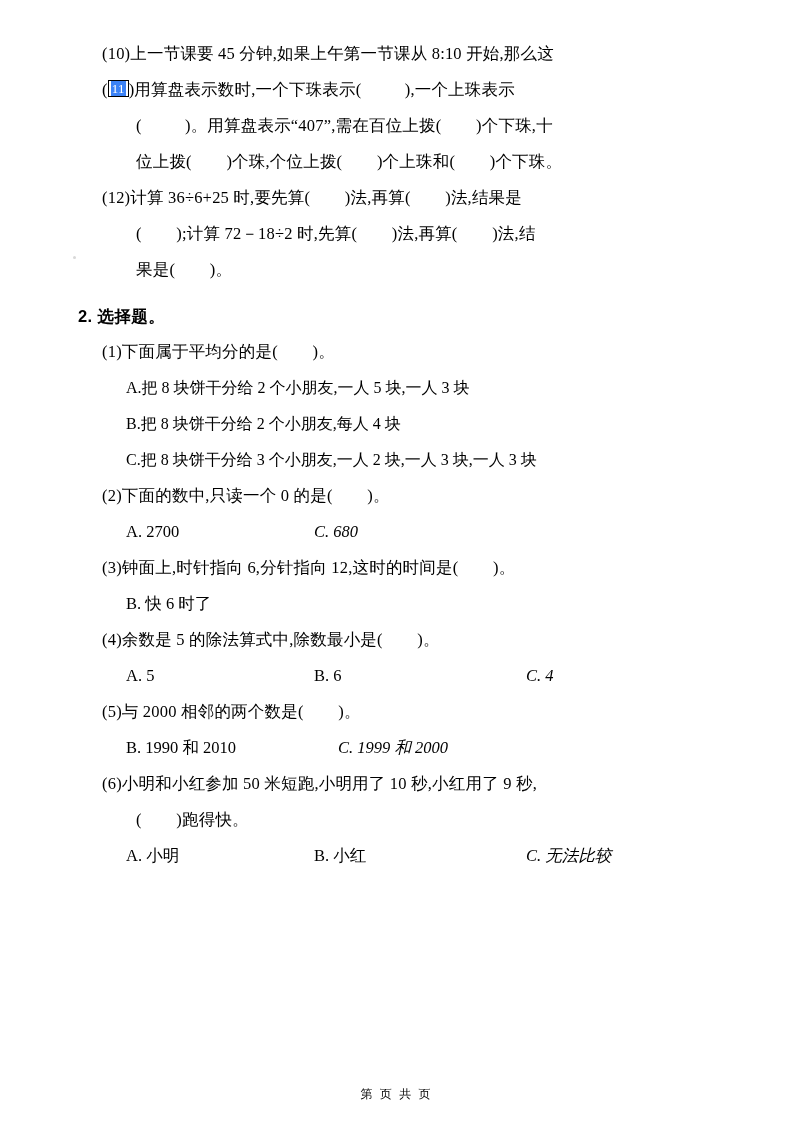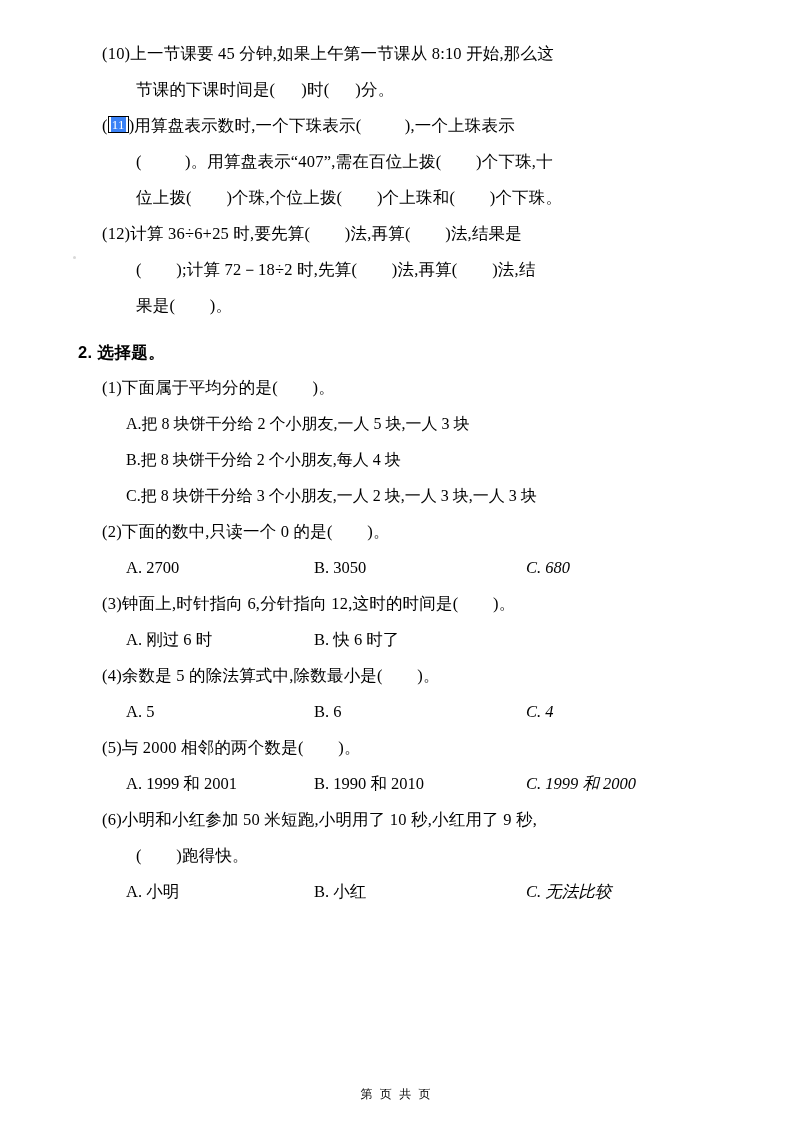--- a/index.html
+++ b/index.html
@@ -97,21 +97,20 @@
 </head>
 <body>
 
 <div class="page">
 
   <div class="speck" style="left:73px; top:256px;"></div>
 
   <div class="content">
 
     <div class="line indent-1">(10)上一节课要 45 分钟,如果上午第一节课从 8:10 开始,那么这</div>
-    <div class="line indent-3">节课的下课时间是(      )时(      )分。</div>
 
     <div class="line indent-1"><span>(<span class="qnum-box"><span class="inner">11</span></span></span><span>)用算盘表示数时,一个下珠表示(          ),一个上珠表示</span></div>
     <div class="line indent-3">(          )。用算盘表示“407”,需在百位上拨(        )个下珠,十</div>
     <div class="line indent-3">位上拨(        )个珠,个位上拨(        )个上珠和(        )个下珠。</div>
 
     <div class="line indent-1">(12)计算 36÷6+25 时,要先算(        )法,再算(        )法,结果是</div>
     <div class="line indent-3">(        );计算 72－18÷2 时,先算(        )法,再算(        )法,结</div>
     <div class="line indent-3">果是(        )。</div>
 
     <div class="blockgap"></div>
@@ -119,40 +118,37 @@
     <div class="section-title">2. 选择题。</div>
 
     <div class="line indent-1">(1)下面属于平均分的是(        )。</div>
     <div class="opt-inline">A.把 8 块饼干分给 2 个小朋友,一人 5 块,一人 3 块</div>
     <div class="opt-inline">B.把 8 块饼干分给 2 个小朋友,每人 4 块</div>
     <div class="opt-inline">C.把 8 块饼干分给 3 个小朋友,一人 2 块,一人 3 块,一人 3 块</div>
 
     <div class="line indent-1">(2)下面的数中,只读一个 0 的是(        )。</div>
     <div class="opt-row">
       <span class="opt-a">A. 2700</span>
-      <span class="opt-b">B. 3050</span>
       <span class="opt-c">C. 680</span>
     </div>
 
     <div class="line indent-1">(3)钟面上,时针指向 6,分针指向 12,这时的时间是(        )。</div>
     <div class="opt-row">
-      <span class="opt-a">A. 刚过 6 时</span>
       <span class="opt-b">B. 快 6 时了</span>
     </div>
 
     <div class="line indent-1">(4)余数是 5 的除法算式中,除数最小是(        )。</div>
     <div class="opt-row">
       <span class="opt-a">A. 5</span>
       <span class="opt-b">B. 6</span>
       <span class="opt-c">C. 4</span>
     </div>
 
     <div class="line indent-1">(5)与 2000 相邻的两个数是(        )。</div>
     <div class="opt-row">
-      <span class="opt-a">A. 1999 和 2001</span>
       <span class="opt-b">B. 1990 和 2010</span>
       <span class="opt-c">C. 1999 和 2000</span>
     </div>
 
     <div class="line indent-1">(6)小明和小红参加 50 米短跑,小明用了 10 秒,小红用了 9 秒,</div>
     <div class="line indent-3">(        )跑得快。</div>
     <div class="opt-row">
       <span class="opt-a">A. 小明</span>
       <span class="opt-b">B. 小红</span>
       <span class="opt-c">C. 无法比较</span>

